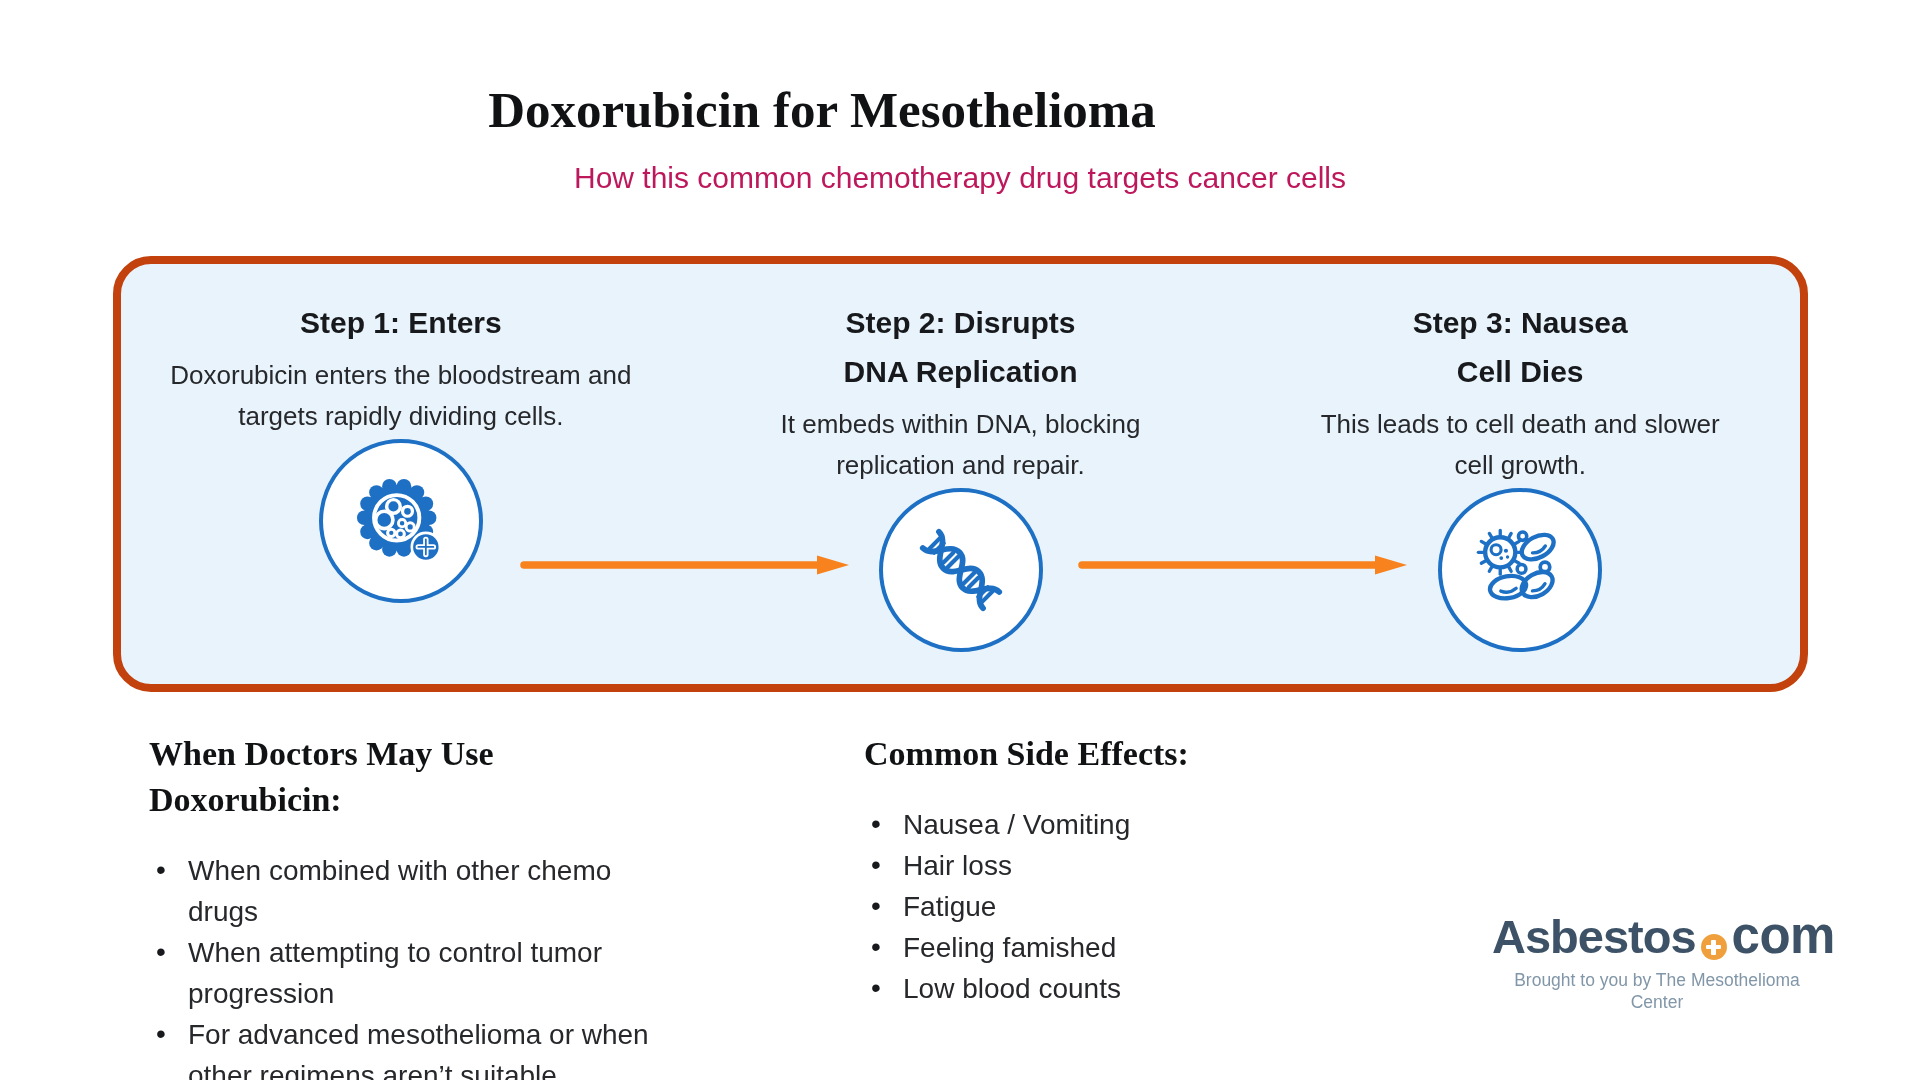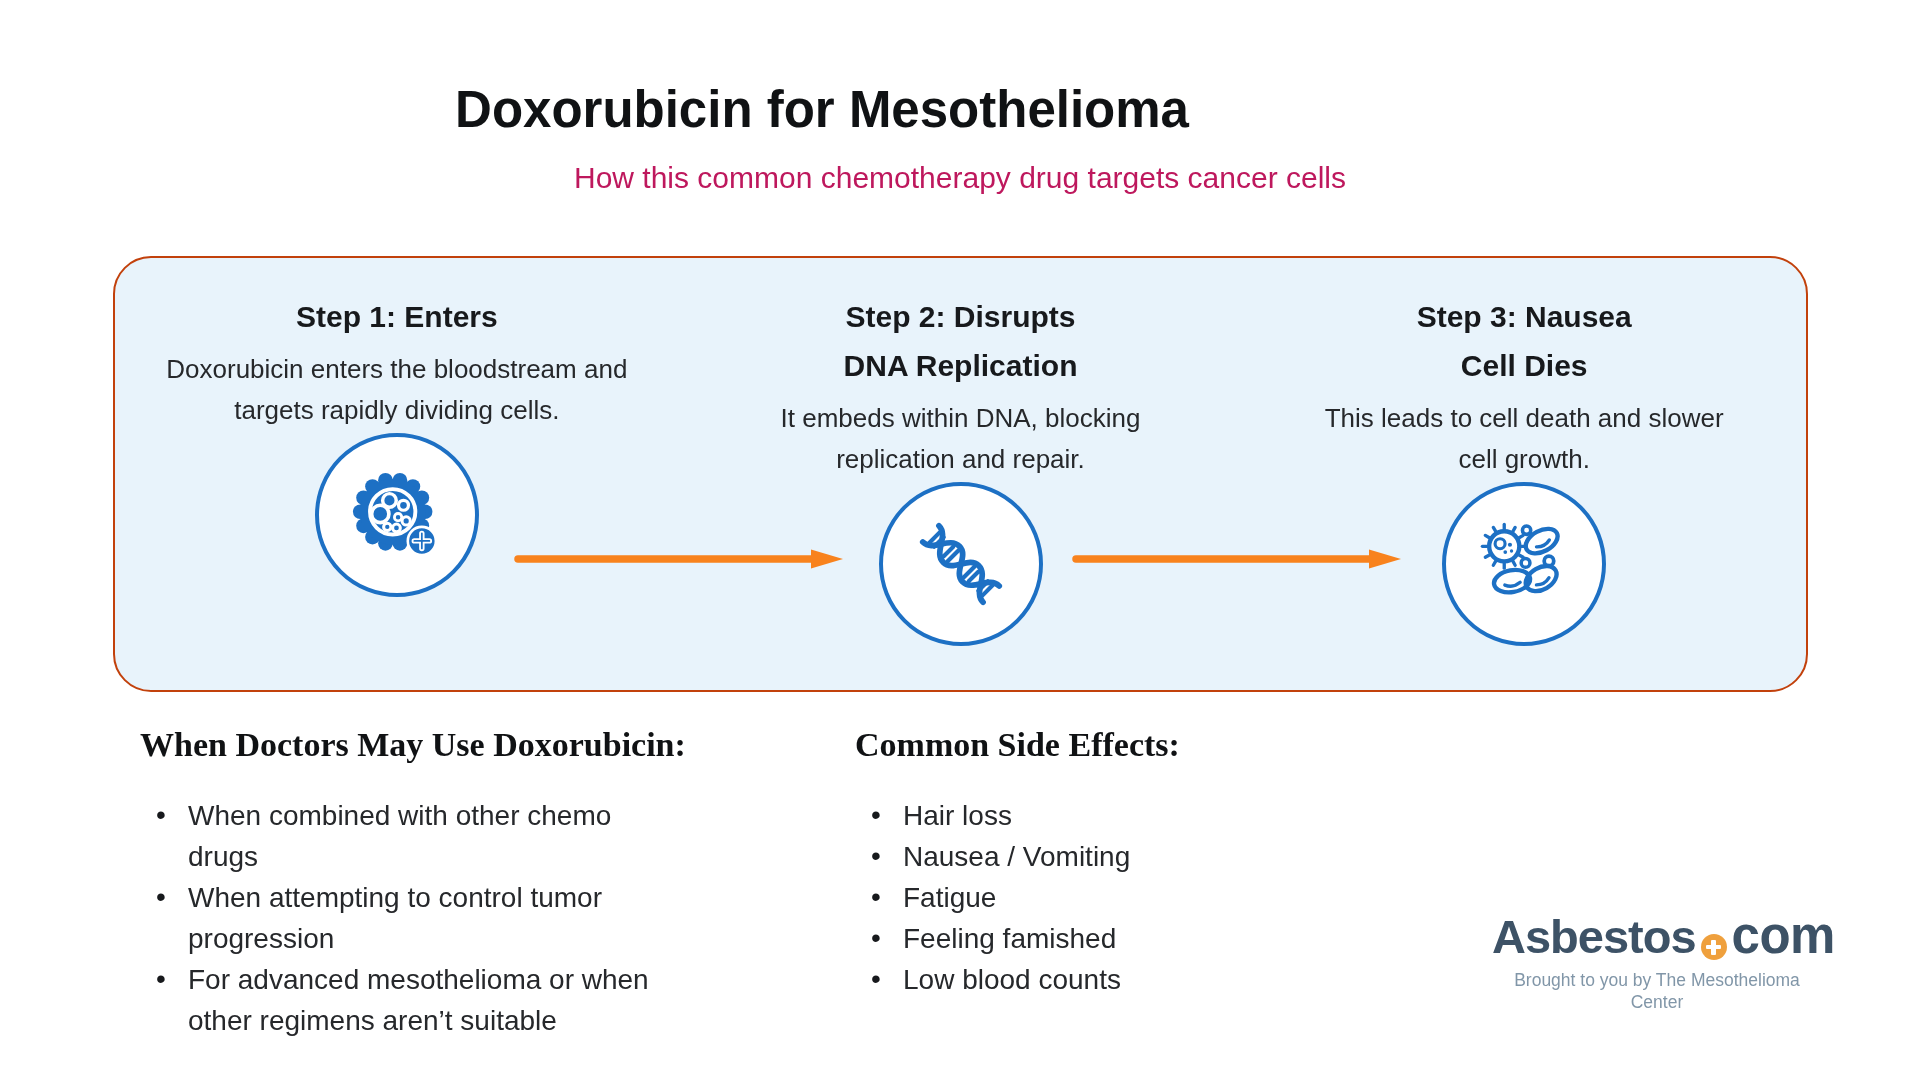--- a/index.html
+++ b/index.html
@@ -5,31 +5,31 @@
   html,body{margin:0;padding:0;}
   body{
     width:1920px;height:1080px;background:#ffffff;
     font-family:"Liberation Sans","DejaVu Sans",sans-serif;
     color:#26282b;overflow:hidden;
   }
   .canvas{position:relative;width:1920px;height:1080px;background:#fff;}
 
   .page-title{
     position:absolute;top:80px;left:0;width:1644px;text-align:center;
-    font-family:Liberation Sans, sans-serif;
+    font-family:Liberation Serif, serif;
     font-weight:700;font-size:51px;line-height:60px;color:#101214;margin:0;
   }
   .page-subtitle{
     position:absolute;top:158px;left:0;width:1920px;text-align:center;
     font-size:30px;line-height:40px;color:#be185d;margin:0;
   }
 
   .steps-panel{
     position:absolute;left:113px;top:256px;width:1695px;height:436px;
-    box-sizing:border-box;background:#e8f3fb;border:2px solid #c2410c;
+    box-sizing:border-box;background:#e8f3fb;border:8px solid #c2410c;
     border-radius:38px;display:flex;padding-top:34px;
   }
   .step-col{flex:1 1 0;text-align:center;}
   .step-title{font-size:30px;font-weight:700;line-height:49px;color:#17191c;}
   .step-desc{
     font-size:26px;line-height:41px;color:#26282b;margin:8px auto 0;
   }
   .step-col:nth-child(1) .step-desc{max-width:490px;}
   .step-col:nth-child(2) .step-desc{max-width:445px;}
   .step-col:nth-child(3) .step-desc{max-width:410px;}
@@ -40,21 +40,21 @@
   }
   .step-arrow{position:absolute;top:289px;width:330px;height:24px;}
   .step-arrow.a1{left:399px;}
   .step-arrow.a2{left:957px;}
 
   .list-section{position:absolute;}
   .usage-section{left:140px;top:722px;width:560px;}
   .side-effects-section{left:855px;top:722px;width:460px;}
   .section-heading{
     font-family:"Liberation Serif","DejaVu Serif",serif;
-    font-weight:700;font-size:34px;line-height:46px;color:#101214;margin:0;
+    font-weight:700;font-size:34px;line-height:46px;color:#101214;margin:9px;
   }
   .bullet-list{list-style:none;margin:27px 0 0;padding:0 0 0 10px;}
   .bullet-list li{
     position:relative;font-size:28px;line-height:41px;color:#26282b;
     padding-left:38px;max-width:470px;
   }
   .bullet-list li::before{
     content:"\2022";position:absolute;left:6px;top:-1px;font-size:28px;color:#17191c;
   }
 
@@ -219,22 +219,22 @@
     <ul class="bullet-list">
       <li>When combined with other chemo drugs</li>
       <li>When attempting to control tumor progression</li>
       <li>For advanced mesothelioma or when other regimens aren’t suitable</li>
     </ul>
   </section>
 
   <section class="list-section side-effects-section">
     <h2 class="section-heading">Common Side Effects:</h2>
     <ul class="bullet-list">
+      <li>Nausea / Vomiting</li>
       <li>Hair loss</li>
-      <li>Nausea / Vomiting</li>
       <li>Fatigue</li>
       <li>Feeling famished</li>
       <li>Low blood counts</li>
     </ul>
   </section>
 
   <div class="brand-logo">
     <div class="logo-row">
       <span class="logo-brand">Asbestos</span>
       <span class="logo-plus"></span>

